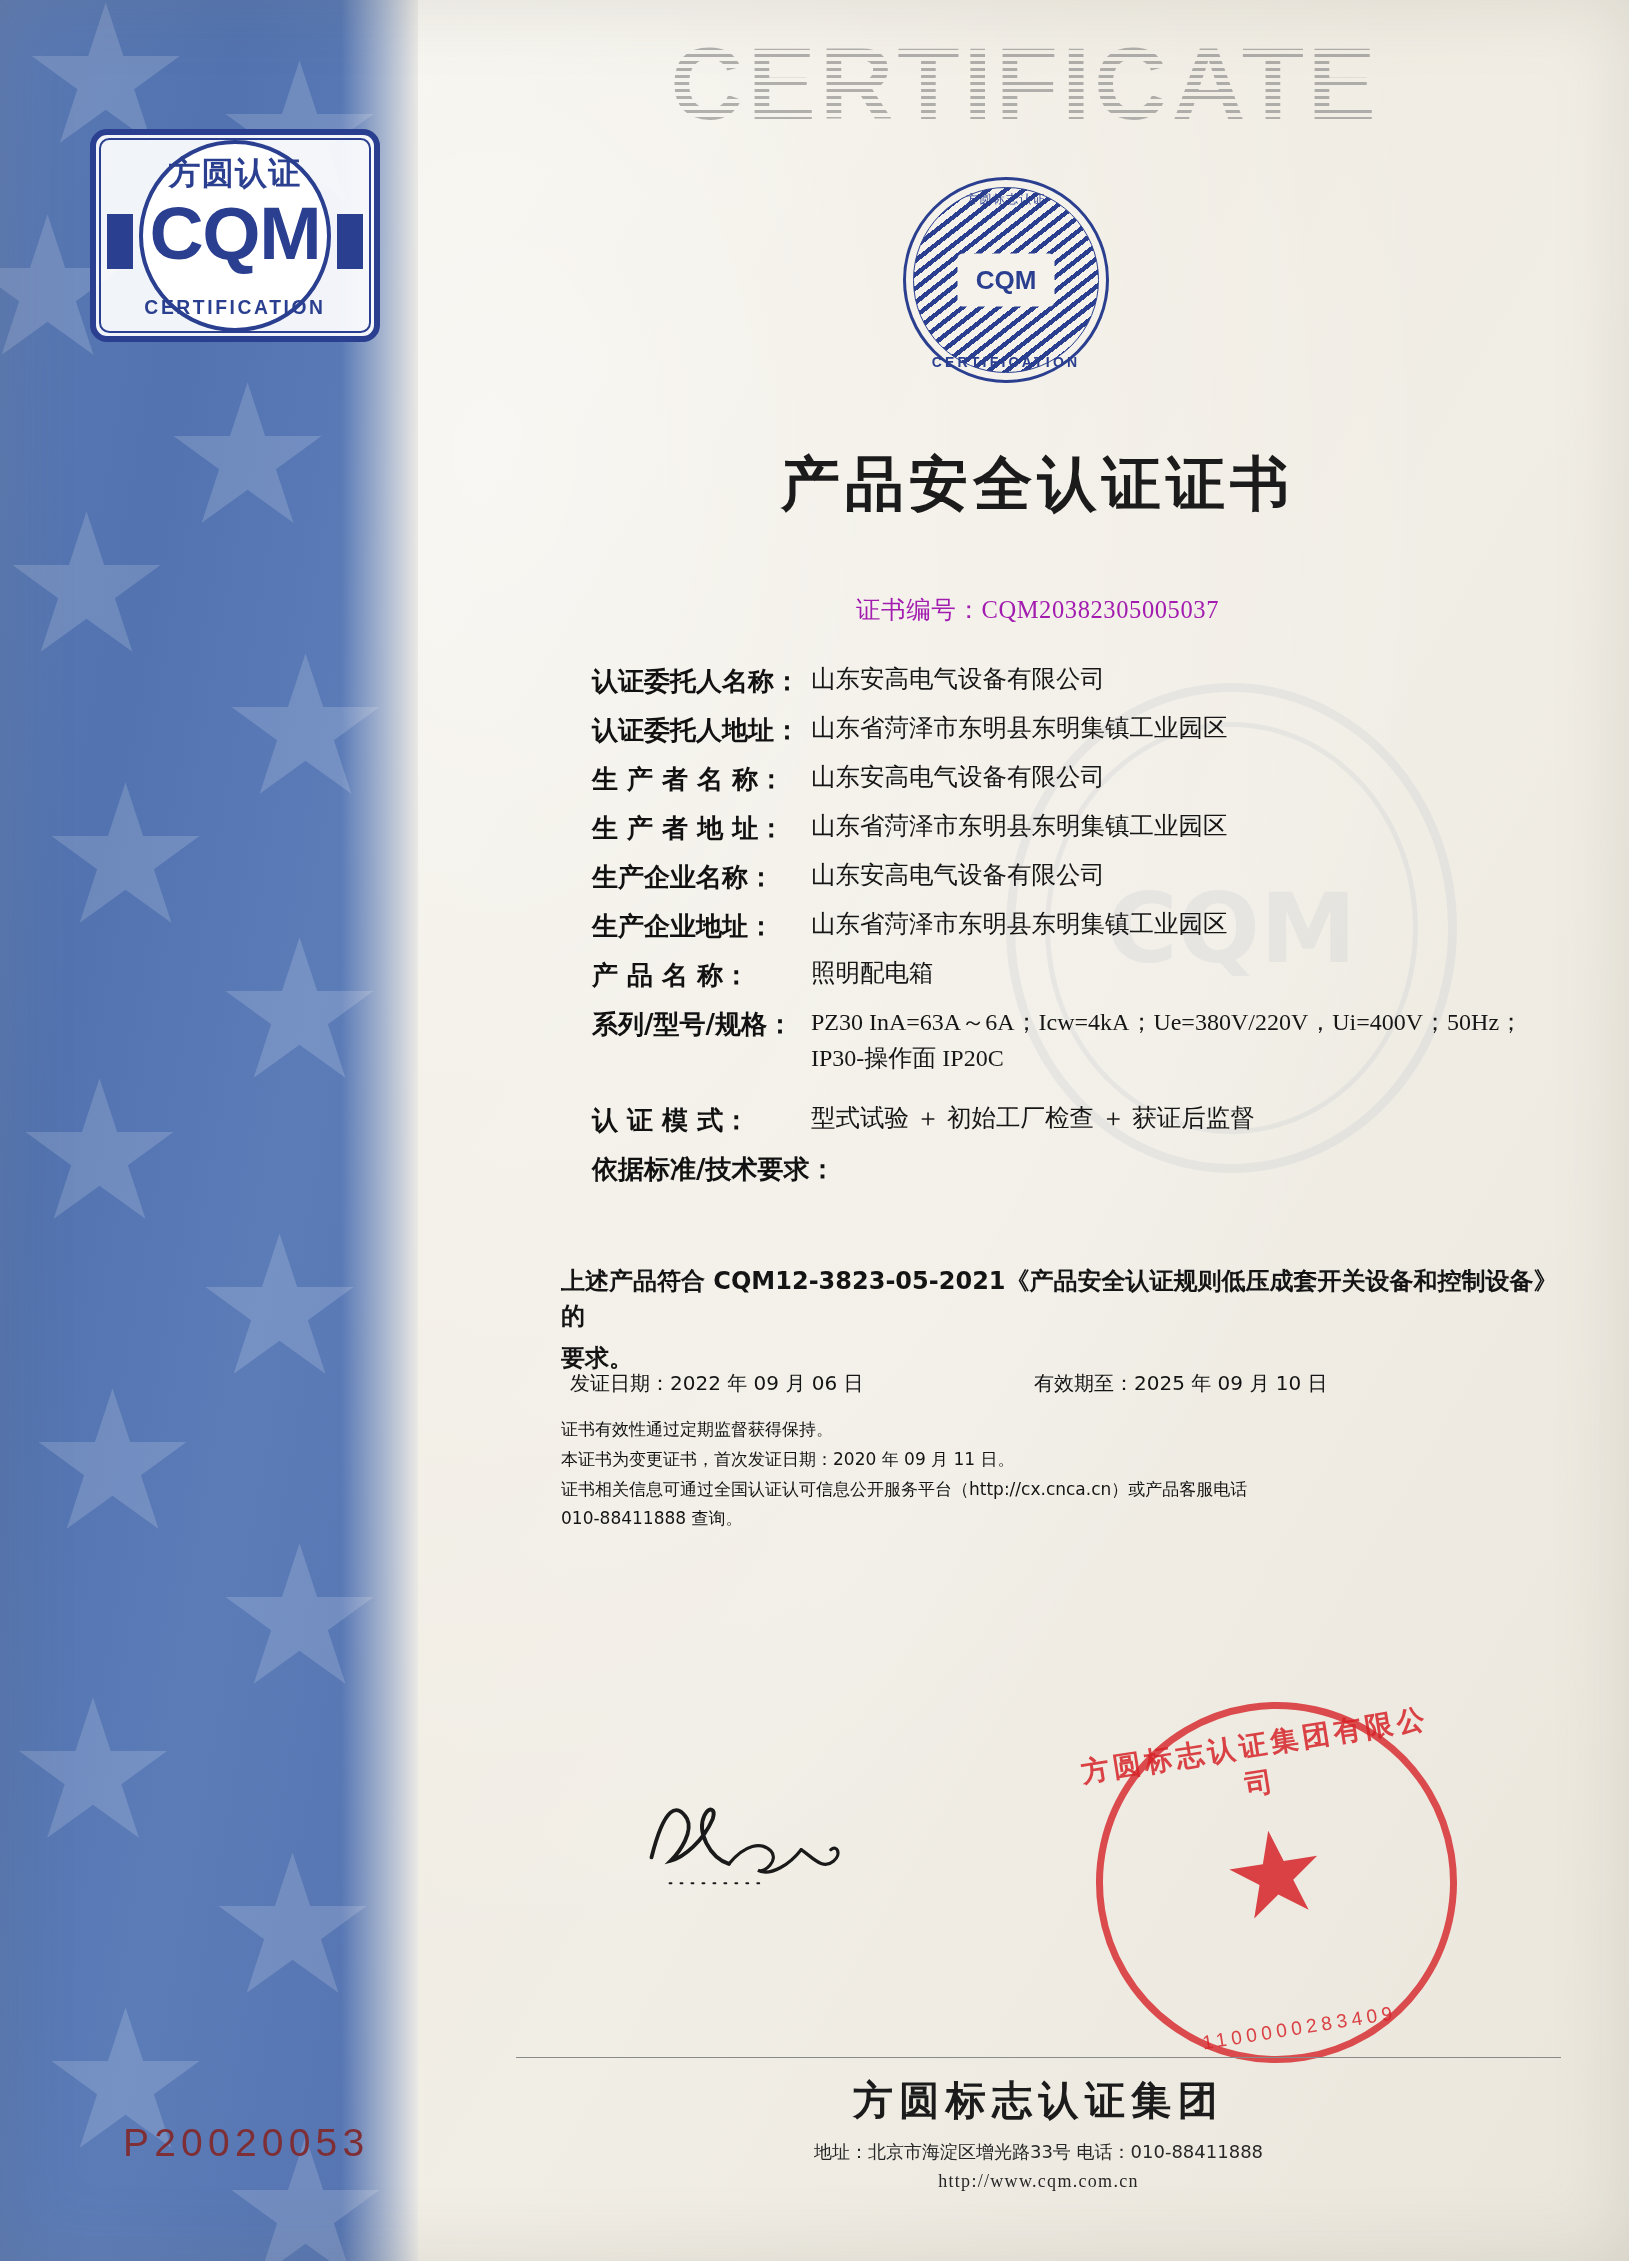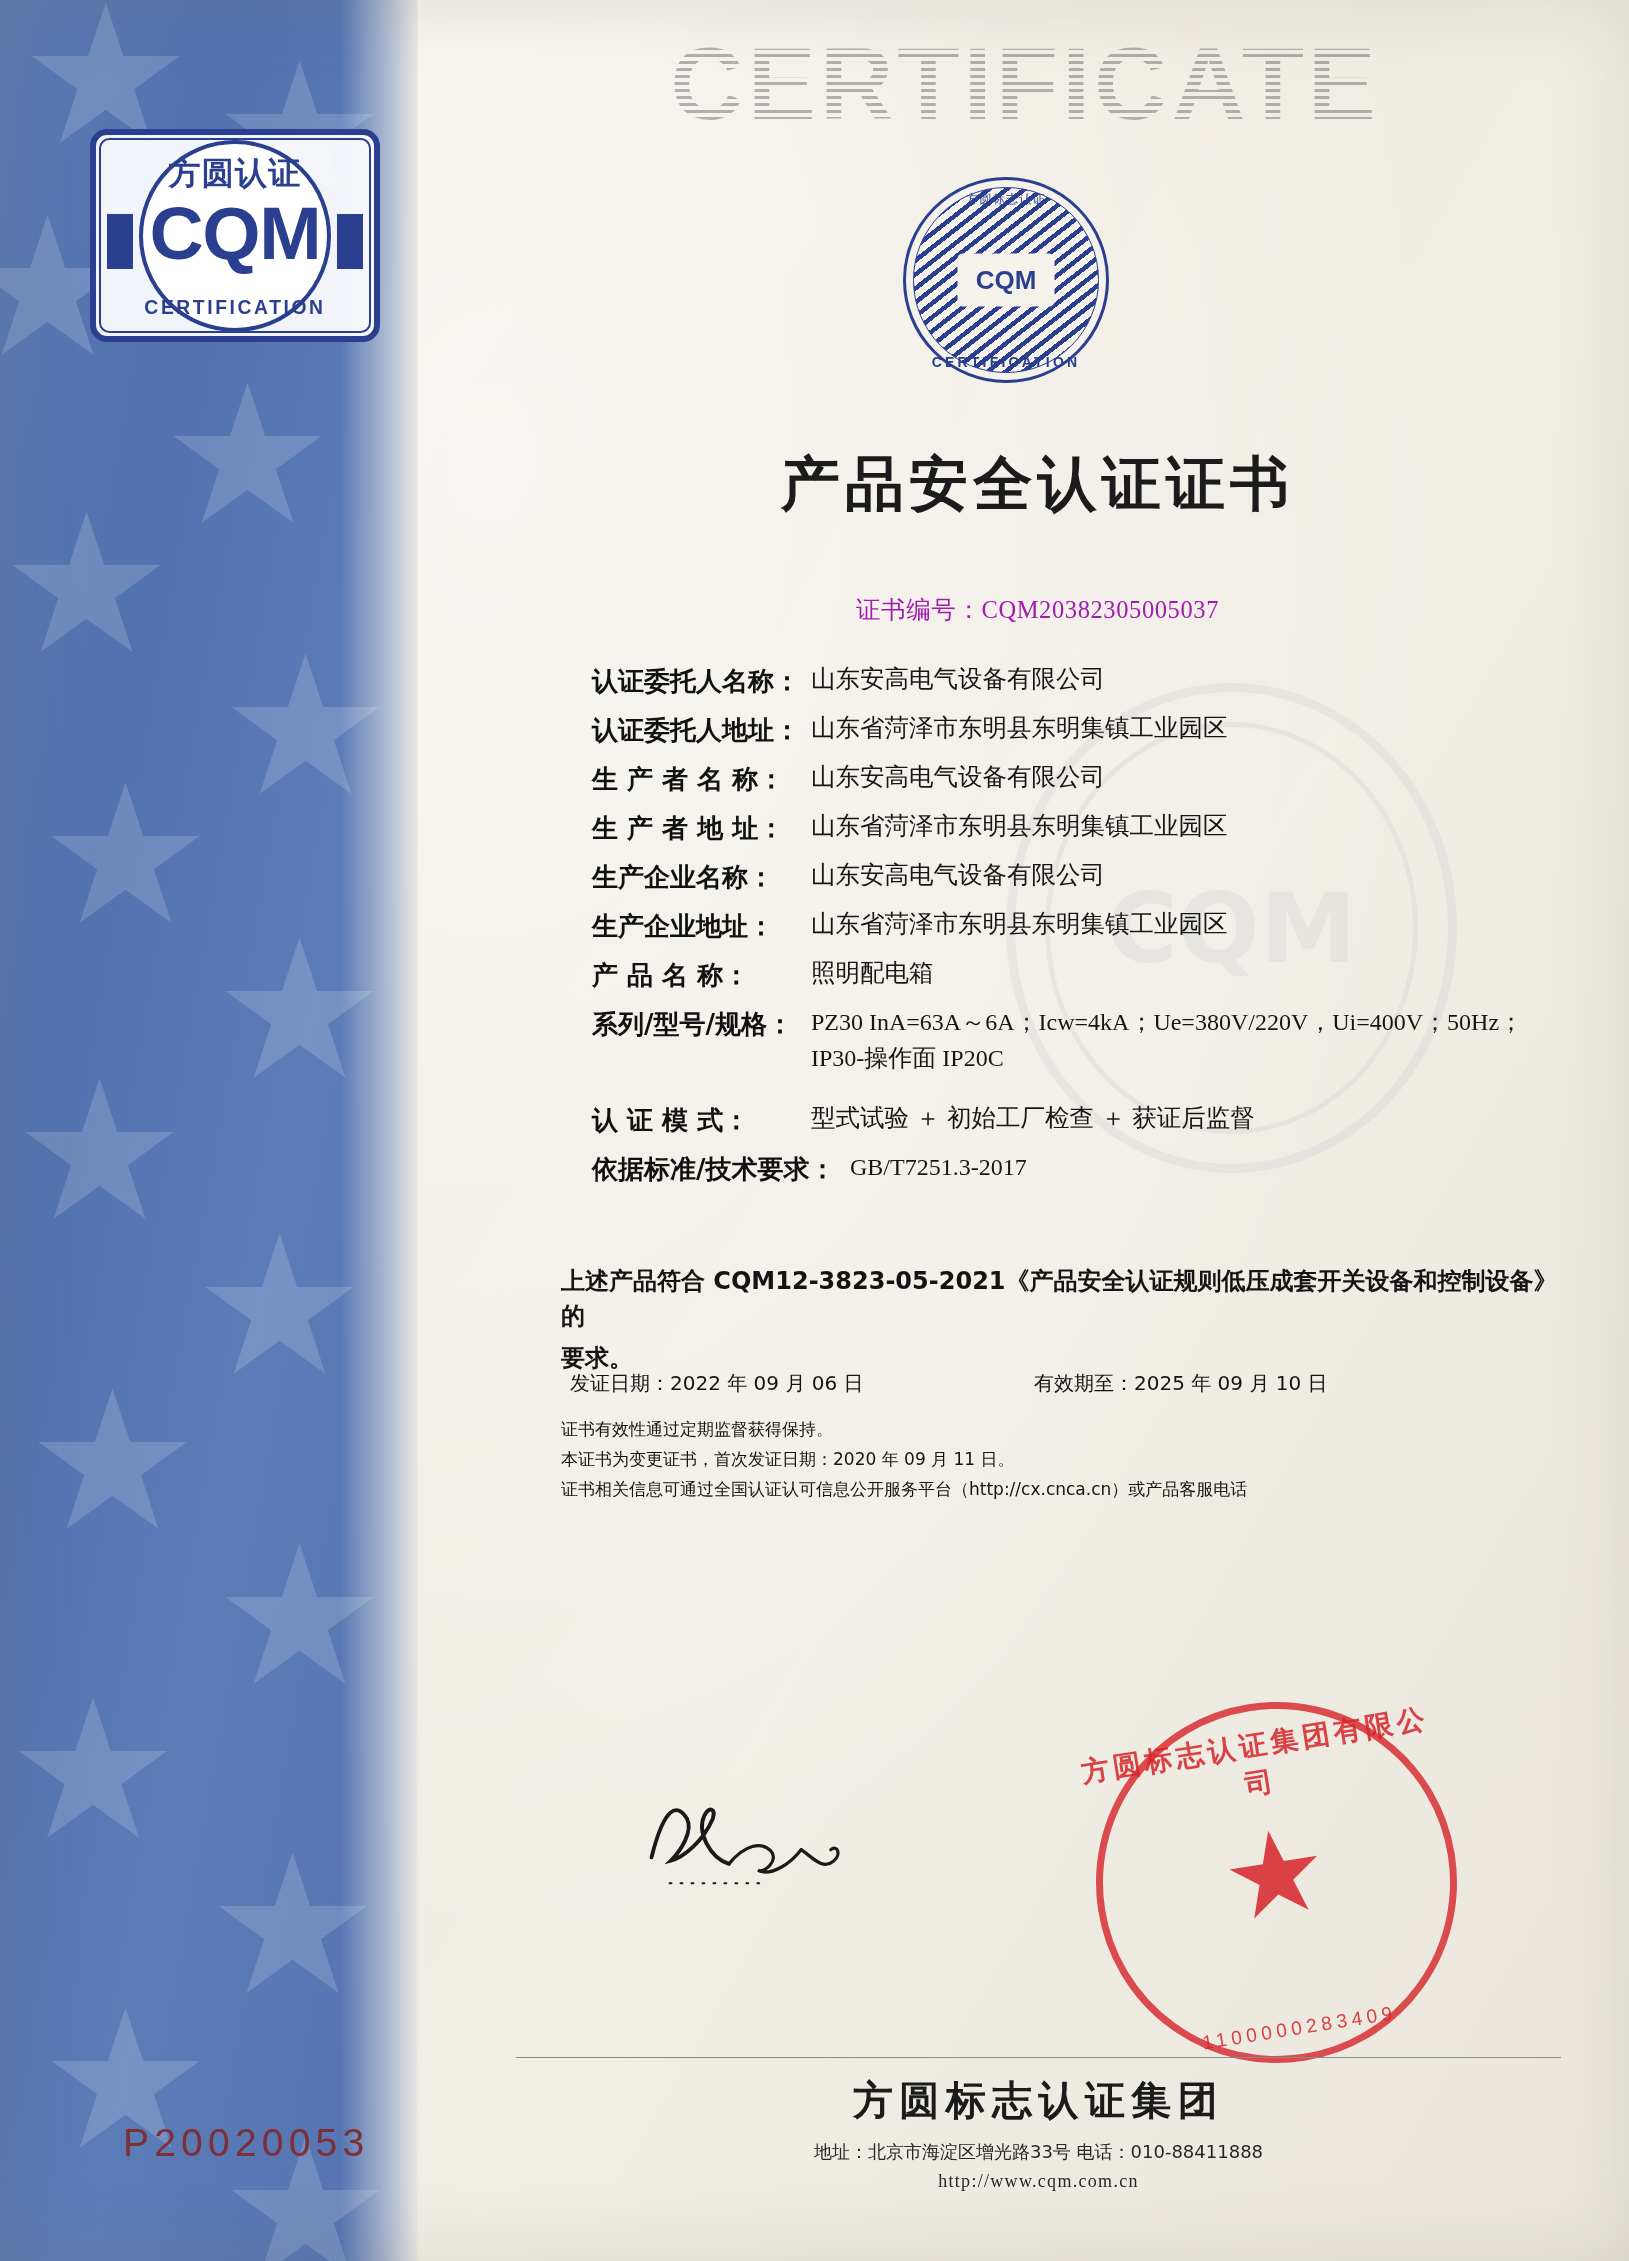--- a/index.html
+++ b/index.html
@@ -564,40 +564,40 @@
       </div>
     </div>
 
     <div class="field-row" id="mode-block">
       <div class="field-label">认 证 模 式：</div>
       <div class="field-value">型式试验 ＋ 初始工厂检查 ＋ 获证后监督</div>
     </div>
 
     <div class="field-row">
       <div class="field-label" style="flex:0 0 258px;">依据标准/技术要求：</div>
-      <div class="field-value latin">GB/T7251.3-2017</div>
     </div>
   </div>
 
   <div id="compliance">
     <div class="para bold">上述产品符合 CQM12-3823-05-2021《产品安全认证规则低压成套开关设备和控制设备》的</div>
     <div class="para bold" style="margin-top:7.7px;">要求。</div>
   </div>
 
   <div id="dates">
     <div class="dates-line">
       <div class="issue">发证日期：2022 年 09 月 06 日</div>
       <div>有效期至：2025 年 09 月 10 日</div>
     </div>
   </div>
 
   <div id="notes">
     <div class="note">证书有效性通过定期监督获得保持。</div>
     <div class="note">本证书为变更证书，首次发证日期：2020 年 09 月 11 日。</div>
     <div class="note">证书相关信息可通过全国认证认可信息公开服务平台（http://cx.cnca.cn）或产品客服电话</div>
+    <div class="note">010-88411888 查询。</div>
   </div>
 
   <svg id="signature" viewBox="0 0 460 200">
     <path d="M30 120 C 50 40, 70 35, 85 60 C 95 80, 75 110, 60 125 C 80 120, 110 95, 125 60 C 130 45, 120 40, 112 55 C 100 80, 120 120, 150 130" fill="none" stroke="#1a1a1a" stroke-width="6" stroke-linecap="round"></path>
     <path d="M150 130 C 175 100, 200 95, 215 110 C 228 124, 205 145, 195 140 C 215 150, 245 130, 262 108" fill="none" stroke="#1a1a1a" stroke-width="5" stroke-linecap="round"></path>
     <path d="M262 108 C 280 120, 295 140, 312 126 C 325 115, 318 100, 308 108" fill="none" stroke="#1a1a1a" stroke-width="5" stroke-linecap="round"></path>
     <path d="M58 160 L 210 160" stroke="#1a1a1a" stroke-width="3" stroke-dasharray="3 14" stroke-linecap="round"></path>
   </svg>
 
   <div id="red-seal">

